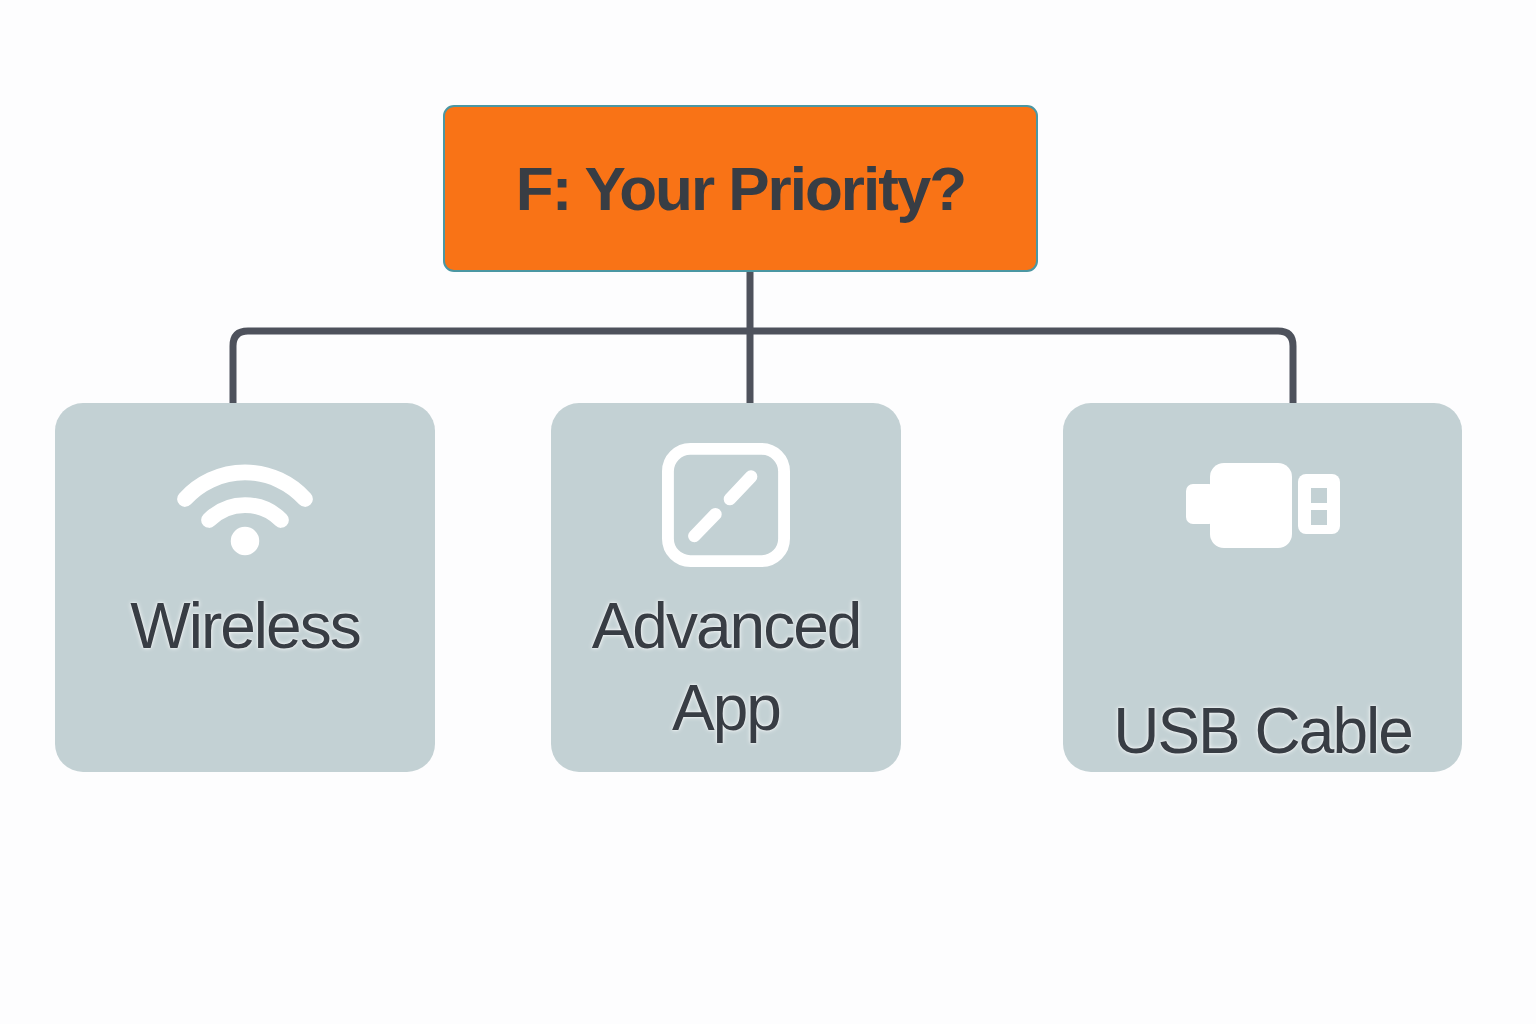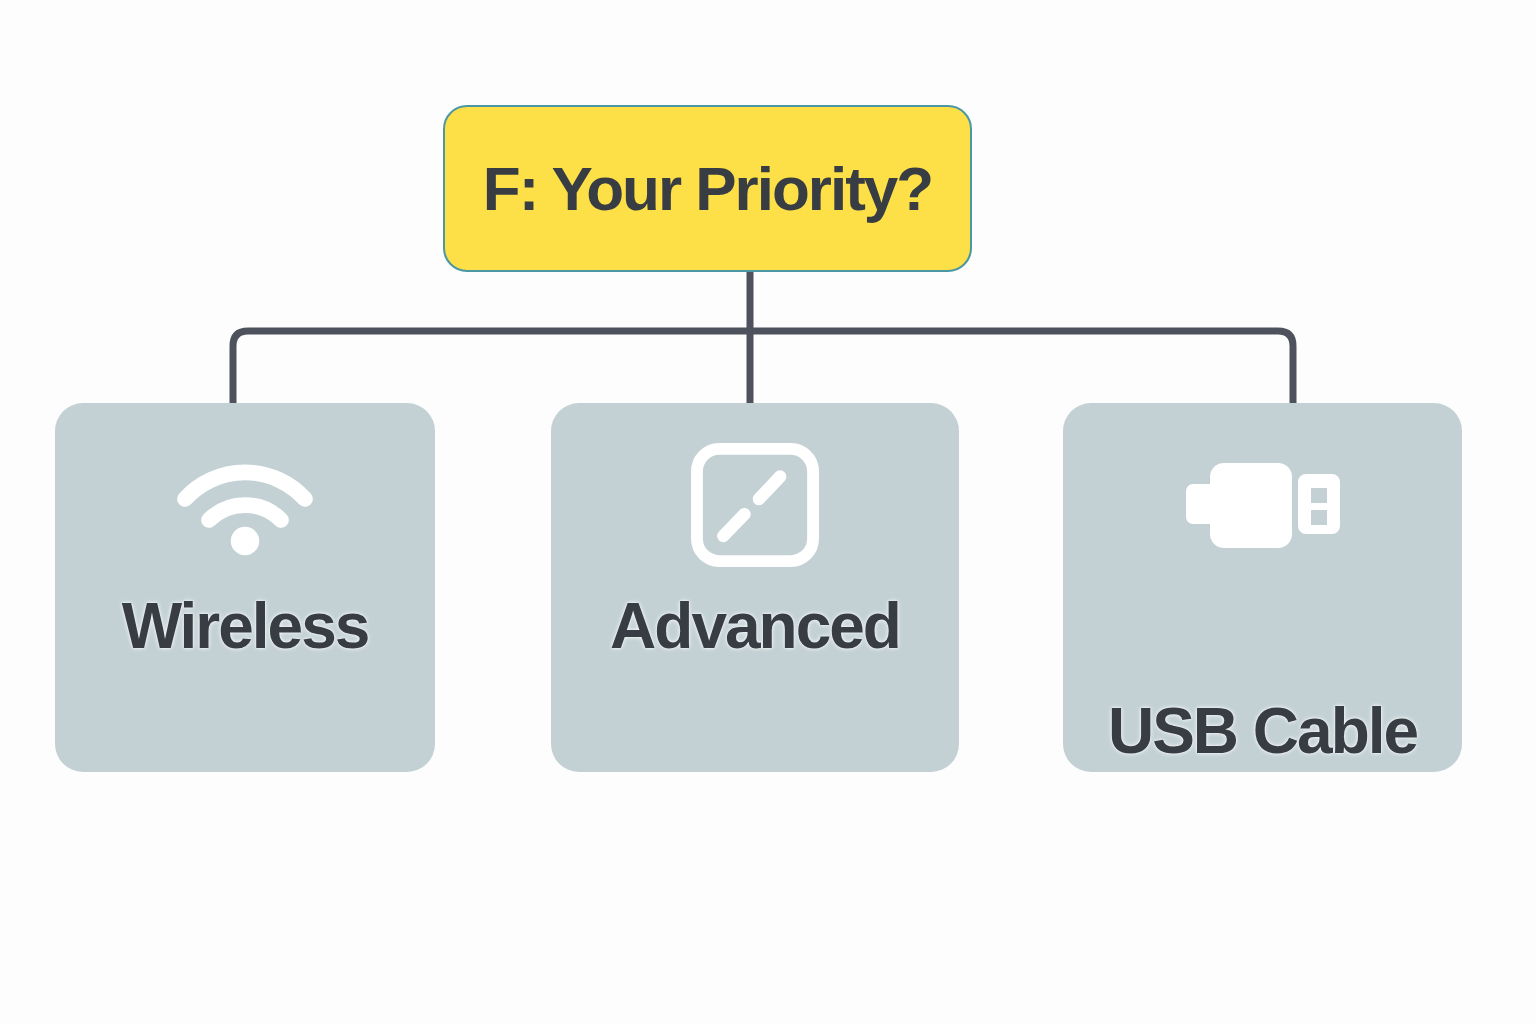--- a/index.html
+++ b/index.html
@@ -21,26 +21,26 @@
   .connectors {
     position: absolute;
     left: 0;
     top: 0;
     z-index: 0;
   }
   .root-node {
     position: absolute;
     left: 443px;
     top: 105px;
-    width: 529px;
+    width: 595px;
     height: 167px;
-    background: #fde047;
+    background: #f97316;
     border: 2px solid #4b97a3;
     box-sizing: border-box;
-    border-radius: 24px;
+    border-radius: 11px;
     display: flex;
     align-items: center;
     justify-content: center;
     z-index: 1;
   }
   .root-label {
     font-size: 62px;
     font-weight: 700;
     letter-spacing: -2px;
     color: #383d44;
@@ -53,36 +53,36 @@
     border-radius: 28px;
     z-index: 1;
     display: flex;
     flex-direction: column;
     align-items: center;
     box-sizing: border-box;
     padding-top: 37px;
     overflow: hidden;
   }
   .child-node.pos-0 { left: 55px;   width: 380px; }
-  .child-node.pos-1 { left: 551px;  width: 408px; }
+  .child-node.pos-1 { left: 551px;  width: 350px; }
   .child-node.pos-2 { left: 1063px; width: 399px; justify-content: space-between; }
   .icon-wrap {
     height: 130px;
     display: flex;
     align-items: center;
     justify-content: center;
   }
   .node-label {
     margin-top: 15px;
     text-align: center;
   }
   .label-line {
     display: block;
     font-size: 64px;
-    font-weight: 700;
+    font-weight: 400;
     letter-spacing: -2px;
     line-height: 82px;
     color: #383d44;
     text-shadow: 0 0 5px rgba(255,255,255,0.85), 0 0 2px rgba(255,255,255,0.9);
     white-space: nowrap;
   }
 </style>
 </head>
 <body>
 
@@ -114,20 +114,21 @@
   <div class="child-node pos-1">
     <div class="icon-wrap">
       <svg width="132" height="128" viewBox="0 0 100 97">
         <rect x="6" y="6" width="88" height="85" rx="17" fill="none" stroke="#ffffff" stroke-width="9"></rect>
         <line x1="26" y1="72" x2="42" y2="55.5" stroke="#ffffff" stroke-width="9.5" stroke-linecap="round"></line>
         <line x1="53" y1="44" x2="69" y2="27" stroke="#ffffff" stroke-width="9.5" stroke-linecap="round"></line>
       </svg>
     </div>
     <div class="node-label">
       <span class="label-line">Advanced</span>
+      <span class="label-line">App</span>
     </div>
   </div>
 
   <div class="child-node pos-2">
     <div class="icon-wrap">
       <svg width="154" height="85" viewBox="0 0 154 85">
         <rect x="0" y="21" width="30" height="40" rx="7" fill="#ffffff"></rect>
         <rect x="24" y="0" width="82" height="85" rx="14" fill="#ffffff"></rect>
         <rect x="112" y="11" width="42" height="60" rx="8" fill="#ffffff"></rect>
         <rect x="125" y="25" width="16" height="15" fill="#c3d1d4"></rect>

